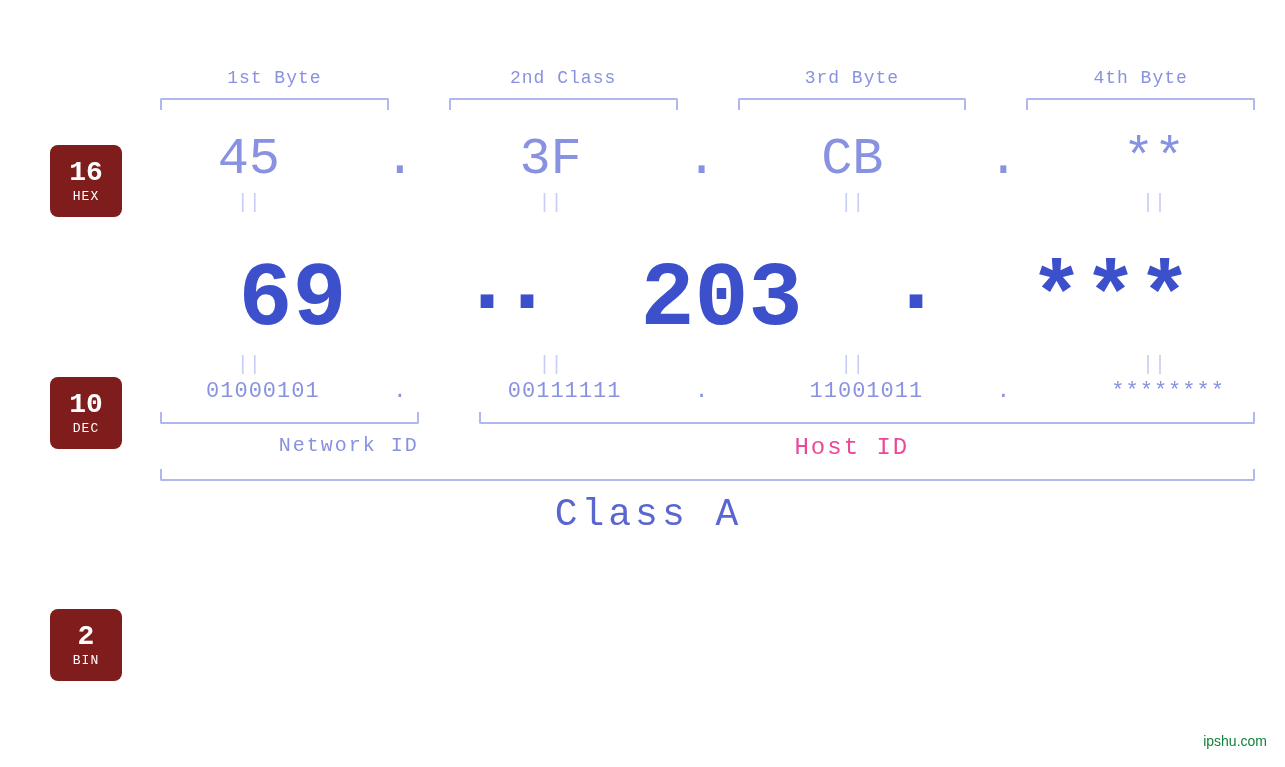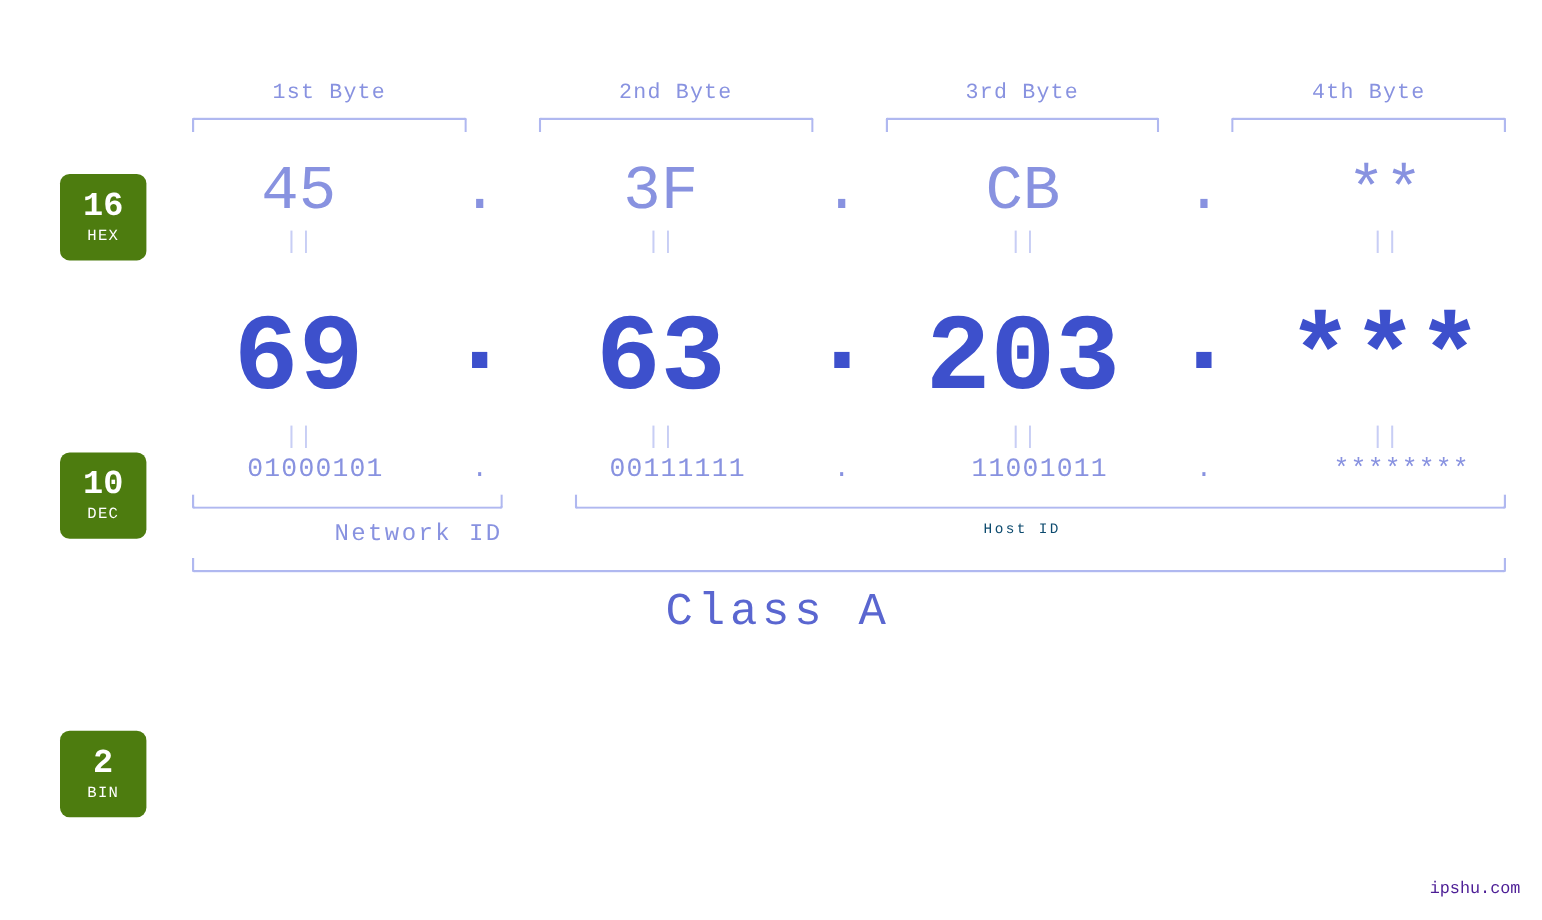--- a/index.html
+++ b/index.html
@@ -28,21 +28,21 @@
       left: 50px;
       top: 145px;
       display: flex;
       flex-direction: column;
       gap: 60px;
     }
 
     .badge {
       width: 72px;
       height: 72px;
-      background: #4d7c0f;
+      background: #7f1d1d;
       border-radius: 8px;
       display: flex;
       flex-direction: column;
       align-items: center;
       justify-content: center;
       color: white;
     }
 
     .badge-num {
       font-size: 28px;
@@ -237,22 +237,22 @@
       text-align: right;
       color: #8892e0;
       font-size: 20px;
       font-family: 'Courier New', Courier, monospace;
       letter-spacing: 2px;
     }
 
     .host-id-label {
       flex: 3;
       text-align: center;
-      color: #0c4a6e;
-      font-size: 12px;
+      color: #ec4899;
+      font-size: 24px;
       font-family: 'Courier New', Courier, monospace;
       letter-spacing: 2px;
     }
 
     
     .class-bracket-row {
       display: flex;
       width: 100%;
       padding-left: 130px;
       margin-top: 8px;
@@ -281,23 +281,23 @@
       font-size: 38px;
       font-family: 'Courier New', Courier, monospace;
       letter-spacing: 4px;
     }
 
     
     .watermark {
       position: absolute;
       bottom: 18px;
       right: 18px;
-      color: #4c1d95;
+      color: #15803d;
       font-size: 14px;
-      font-family: Liberation Mono, monospace;
+      font-family: Liberation Sans, sans-serif;
     }
 
     
     .eq-symbol {
       font-size: 20px;
       color: #c8cef5;
       line-height: 1;
     }
   </style>
 </head>
@@ -315,21 +315,21 @@
       <span class="badge-label">DEC</span>
     </div>
     <div class="badge" style="margin-top: 100px;">
       <span class="badge-num">2</span>
       <span class="badge-label">BIN</span>
     </div>
   </div>
 
   <div class="headers-row">
     <div class="byte-header">1st Byte</div>
-    <div class="byte-header">2nd Byte</div>
+    <div class="byte-header">2nd Class</div>
     <div class="byte-header">3rd Byte</div>
     <div class="byte-header">4th Byte</div>
   </div>
 
   <div class="bracket-row">
     <div class="bracket-cell">
       <div class="bracket-line"></div>
     </div>
     <div class="bracket-cell">
       <div class="bracket-line"></div>
@@ -386,23 +386,20 @@
         </div>
     </div>
 
     <div class="value-row">
       <div class="value-cell">
         <span class="dec-value">69</span>
       </div>
       <div class="dot-cell">
         <span class="dec-dot">.</span>
       </div>
-      <div class="value-cell">
-        <span class="dec-value">63</span>
-      </div>
       <div class="dot-cell">
         <span class="dec-dot">.</span>
       </div>
       <div class="value-cell">
         <span class="dec-value">203</span>
       </div>
       <div class="dot-cell">
         <span class="dec-dot">.</span>
       </div>
       <div class="value-cell">

